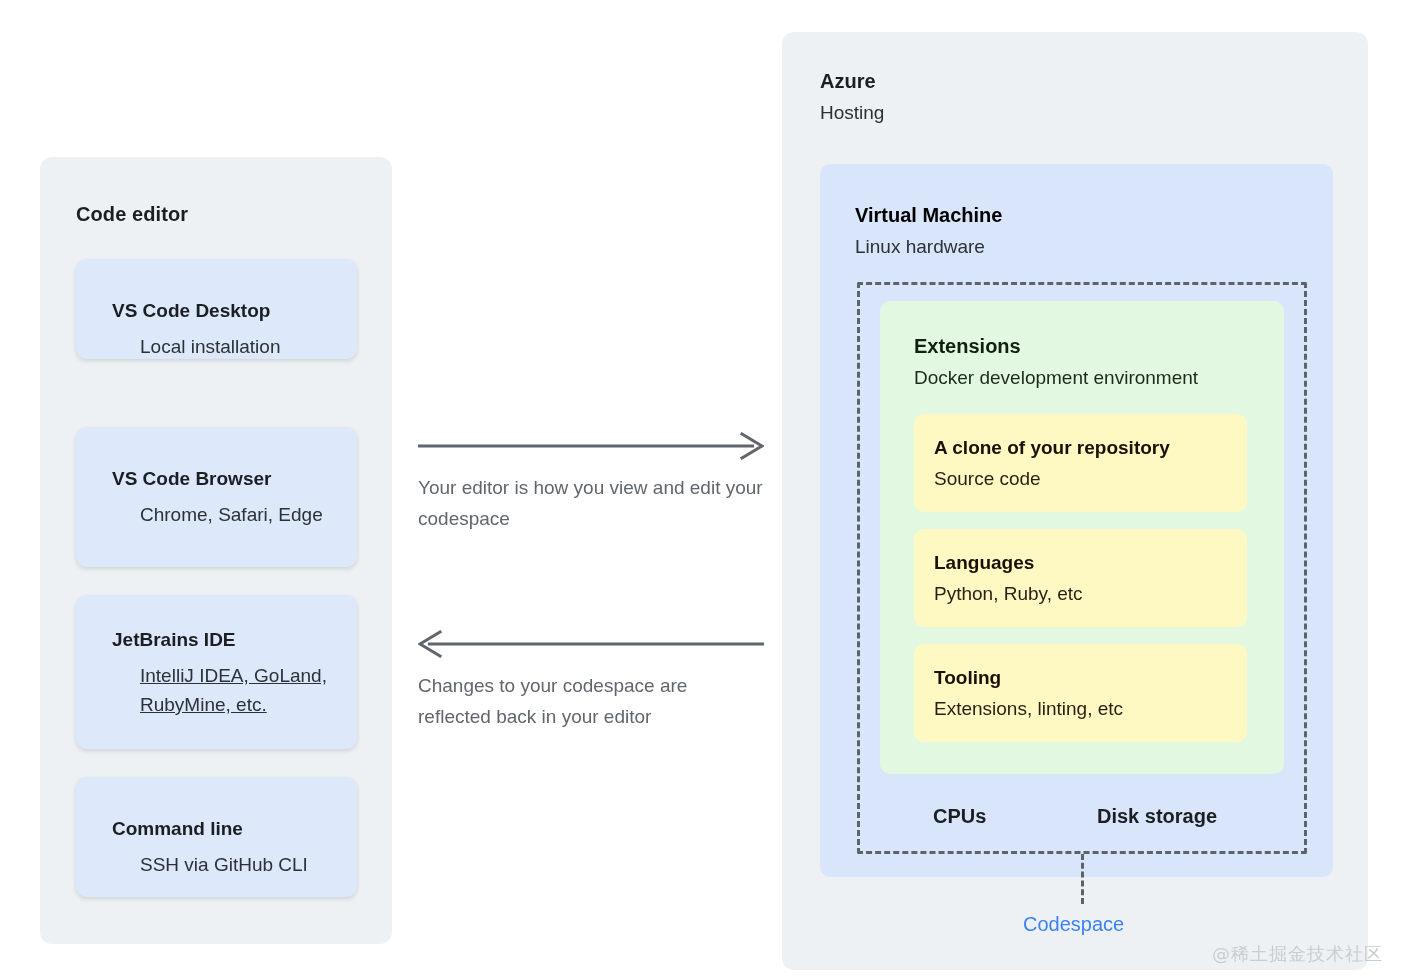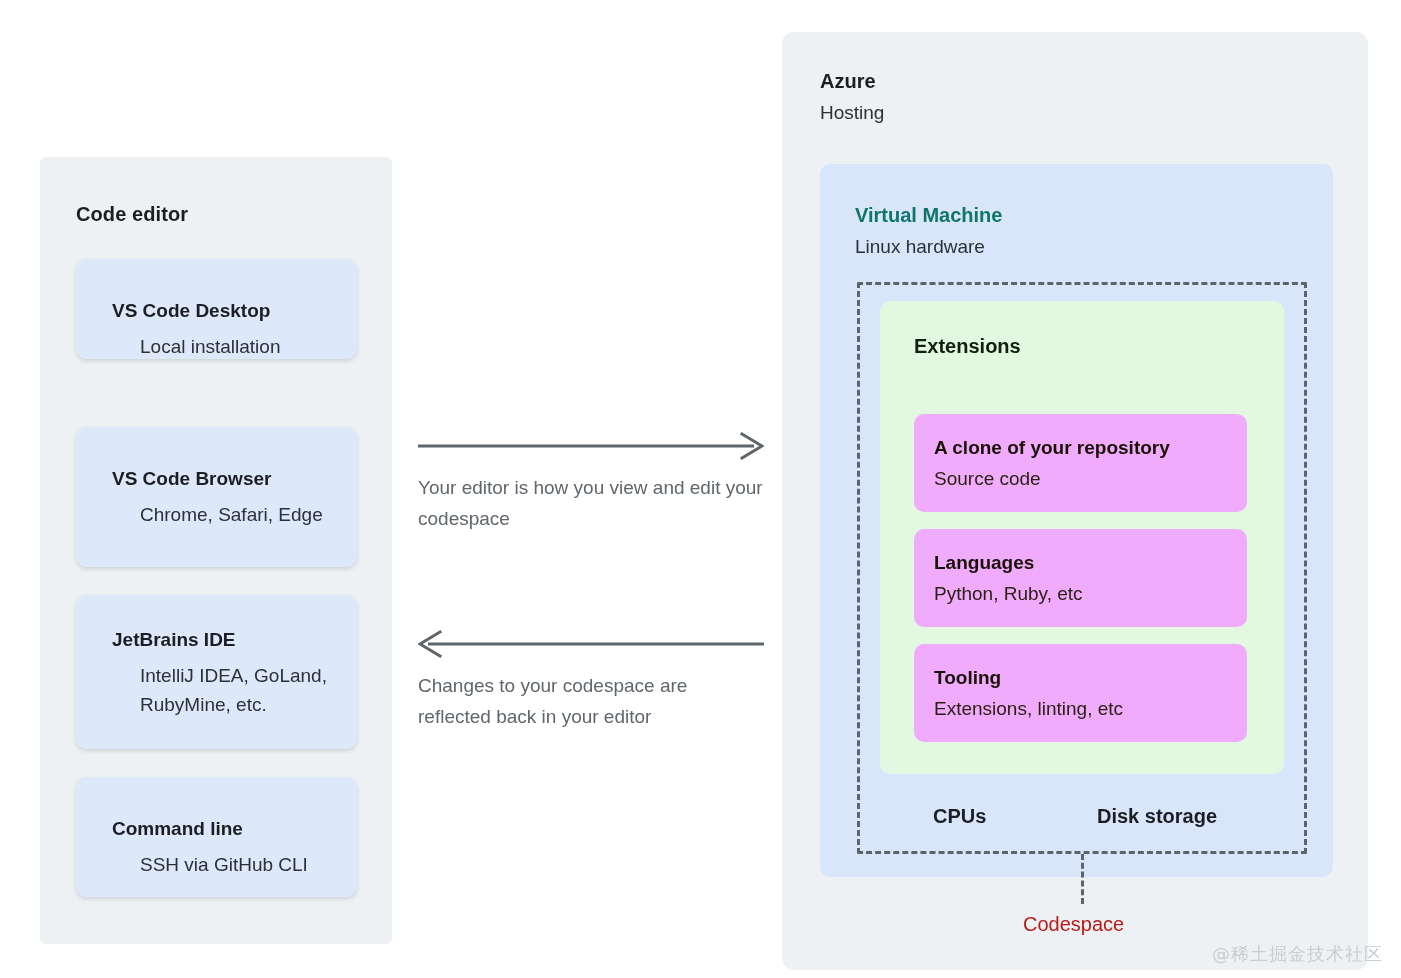--- a/index.html
+++ b/index.html
@@ -16,21 +16,21 @@
     height: 978px;
     background: #ffffff;
   }
 
   
   .panel-left {
     position: absolute;
     left: 40px; top: 157px;
     width: 352px; height: 787px;
     background: #eef1f3;
-    border-radius: 6px;
+    border-radius: 12px;
   }
   .panel-left-title {
     position: absolute;
     left: 36px; top: 46px;
     font-size: 20px;
     font-weight: bold;
     color: #1b1f23;
     letter-spacing: .1px;
   }
   .editor-card {
@@ -63,21 +63,21 @@
   #card-0 { top: 102px; height: 100px; }
   #card-0 .ttl { top: 41px; }
   #card-0 .sub { top: 73px; }
 
   #card-1 { top: 270px; height: 140px; }
   #card-1 .ttl { top: 41px; }
   #card-1 .sub { top: 73px; }
 
   #card-2 { top: 438px; height: 154px; }
   #card-2 .ttl { top: 34px; }
-  #card-2 .sub { top: 66px; }
+  #card-2 .sub { top: 66px; text-decoration: underline; }
 
   #card-3 { top: 620px; height: 120px; }
   #card-3 .ttl { top: 41px; }
   #card-3 .sub { top: 73px; text-align: right; }
 
   
   .arrow-block { position: absolute; }
   .arrow-svg { display: block; }
   .arrow-caption {
     position: absolute;
@@ -111,21 +111,21 @@
 
   .panel-vm {
     position: absolute;
     left: 820px; top: 164px;
     width: 513px; height: 713px;
     background: #d8e5fa;
     border-radius: 10px;
   }
   .vm-title {
     position: absolute; left: 35px; top: 40px;
-    font-size: 20px; font-weight: bold; color: #0f766e;
+    font-size: 20px; font-weight: bold; color: #000000;
   }
   .vm-sub {
     position: absolute; left: 35px; top: 72px;
     font-size: 19px; color: #2b3137;
   }
 
   .codespace-dashed {
     position: absolute;
     left: 857px; top: 282px;
     width: 450px; height: 572px;
@@ -147,21 +147,21 @@
   .container-sub {
     position: absolute; left: 34px; top: 66px;
     font-size: 19px; color: #1b2b18;
   }
 
   .orange-card {
     position: absolute;
     left: 34px;
     width: 333px;
     height: 98px;
-    background: #f0abfc;
+    background: #fef9c3;
     border-radius: 10px;
   }
   .orange-card .ttl {
     position: absolute; left: 20px; top: 23px;
     font-size: 19px; font-weight: bold; color: #1b1006;
     white-space: nowrap;
   }
   .orange-card .sub {
     position: absolute; left: 20px; top: 54px;
     font-size: 19px; color: #2b1d11;
@@ -184,21 +184,21 @@
   .codespace-leg {
     position: absolute;
     left: 1081px; top: 854px;
     width: 0; height: 50px;
     border-left: 3px dashed #5c6369;
   }
   .codespace-label {
     position: absolute;
     left: 1023px; top: 913px;
     font-size: 20px;
-    color: #b91c1c;
+    color: #3b82f6;
   }
 
   .watermark {
     position: absolute;
     right: 18px; bottom: 12px;
     font-size: 18px;
     color: #c8cdd2;
     letter-spacing: 1px;
     font-family: "DejaVu Sans", sans-serif;
   }
@@ -256,20 +256,21 @@
 
   <div class="panel-vm">
     <div class="vm-title">Virtual Machine</div>
     <div class="vm-sub">Linux hardware</div>
   </div>
 
   <div class="codespace-dashed"></div>
 
   <div class="panel-container">
     <div class="container-title">Extensions</div>
+    <div class="container-sub">Docker development environment</div>
 
     <div class="orange-card" id="ocard-0">
       <div class="ttl">A clone of your repository</div>
       <div class="sub">Source code</div>
     </div>
 
     <div class="orange-card" id="ocard-1">
       <div class="ttl">Languages</div>
       <div class="sub">Python, Ruby, etc</div>
     </div>

